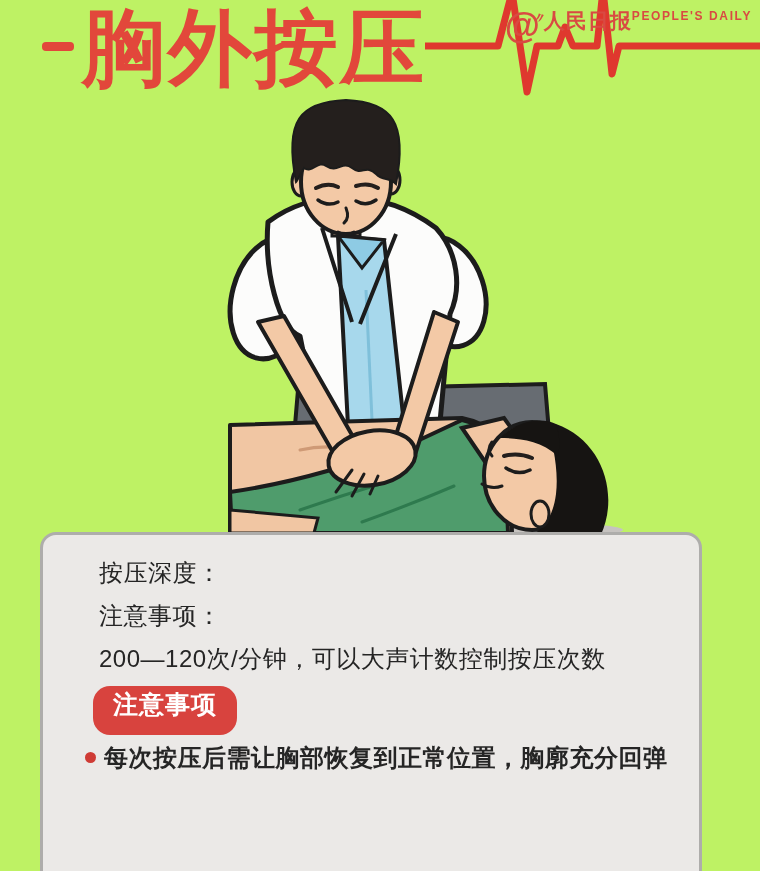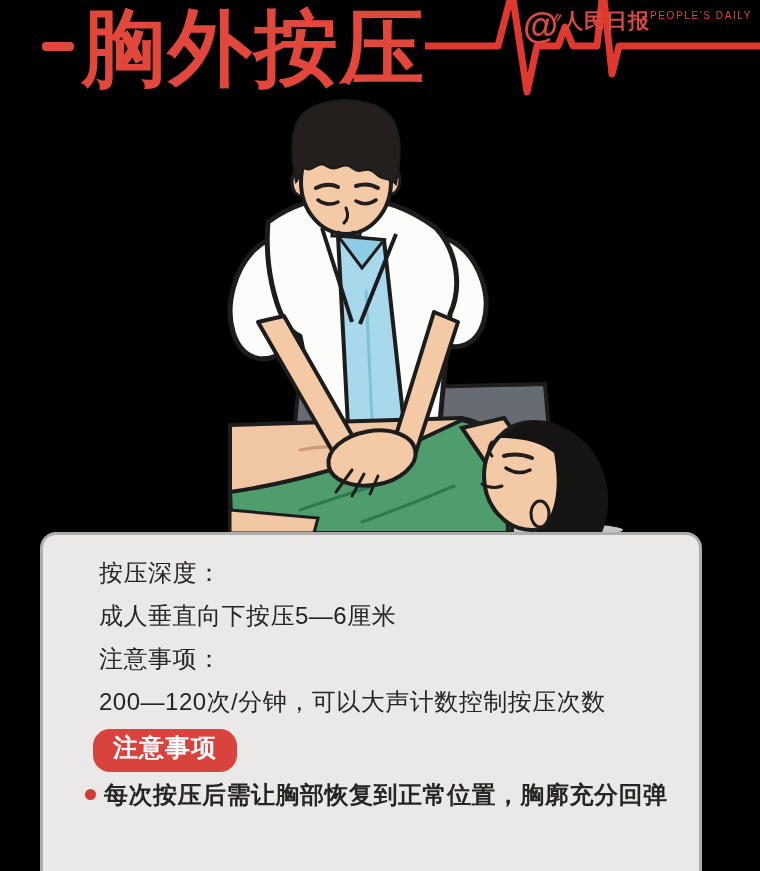--- a/index.html
+++ b/index.html
@@ -4,21 +4,21 @@
 <style>
   html,body{margin:0;padding:0;}
   body{
     font-family:"Liberation Sans","DejaVu Sans",sans-serif;
     background:#dddbd8;
   }
   .poster{
     position:relative;
     width:760px;height:871px;
     margin:0 auto;
-    background:#000000;
+    background:#bef264;
     overflow:hidden;
   }
   
   .title-dash{
     position:absolute;left:42px;top:42px;
     width:32px;height:9px;border-radius:4px;
     background:#e2473b;
   }
   .page-title{
     position:absolute;left:82px;top:0;
@@ -41,21 +41,21 @@
   }
   .logo-ticks{
     position:absolute;top:-8px;right:-7px;
     font-size:15px;font-weight:700;transform:rotate(18deg);
   }
   .logo-text{display:flex;flex-direction:row;padding-top:2px;}
   .logo-name{
     font-size:21px;font-weight:800;letter-spacing:1px;line-height:22px;
   }
   .logo-tagline{
-    font-size:10px;font-weight:400;letter-spacing:1.6px;line-height:12px;
+    font-size:12px;font-weight:700;letter-spacing:1.6px;line-height:12px;
   }
   
   .illustration{
     position:absolute;left:0;top:90px;
     width:760px;height:445px;
   }
   
   .info-card{
     position:absolute;left:40px;top:532px;
     width:662px;height:360px;
@@ -67,21 +67,21 @@
   }
   .card-line{
     font-size:24px;line-height:43px;font-weight:400;
     color:#252525;letter-spacing:0.5px;white-space:nowrap;
   }
   .notice-badge{
     display:inline-block;
     margin:6px 0 8px -6px;
     background:#d8433e;color:#ffffff;
     font-size:25px;font-weight:700;line-height:25px;
-    padding:6px 20px 12px 20px;border-radius:17px;
+    padding:6px 20px 18px 20px;border-radius:17px;
     letter-spacing:1px;
   }
   .bullet-row{
     display:flex;align-items:flex-start;
     margin-bottom:21px;
   }
   .bullet-dot{
     flex:0 0 auto;
     width:11px;height:11px;border-radius:50%;
     background:#cf3b35;
@@ -178,21 +178,20 @@
     <polygon points="258,232 284,226 356,352 334,364" fill="#f3c9a6" stroke="#1c1c1c" stroke-width="4" stroke-linejoin="round"></polygon>
     <polygon points="434,222 458,232 414,368 392,358" fill="#f3c9a6" stroke="#1c1c1c" stroke-width="4" stroke-linejoin="round"></polygon>
 
     <ellipse cx="372" cy="368" rx="44" ry="27" fill="#f3c9a6" stroke="#1c1c1c" stroke-width="4" transform="rotate(-10 372 368)"></ellipse>
     <path d="M352,380 L336,402 M364,384 L352,406 M378,386 L370,404" stroke="#1c1c1c" stroke-width="3" fill="none" stroke-linecap="round"></path>
   </svg>
 
   <div class="info-card">
 
     <div class="card-line">按压深度：</div>
-    <div class="card-line">成人垂直向下按压5—6厘米</div>
     <div class="card-line">注意事项：</div>
     <div class="card-line">200—120次/分钟，可以大声计数控制按压次数</div>
 
     <div class="notice-badge">注意事项</div>
 
     <div class="bullet-row">
       <span class="bullet-dot"></span>
       <span class="bullet-text">每次按压后需让胸部恢复到正常位置，胸廓充分回弹</span>
     </div>
     

